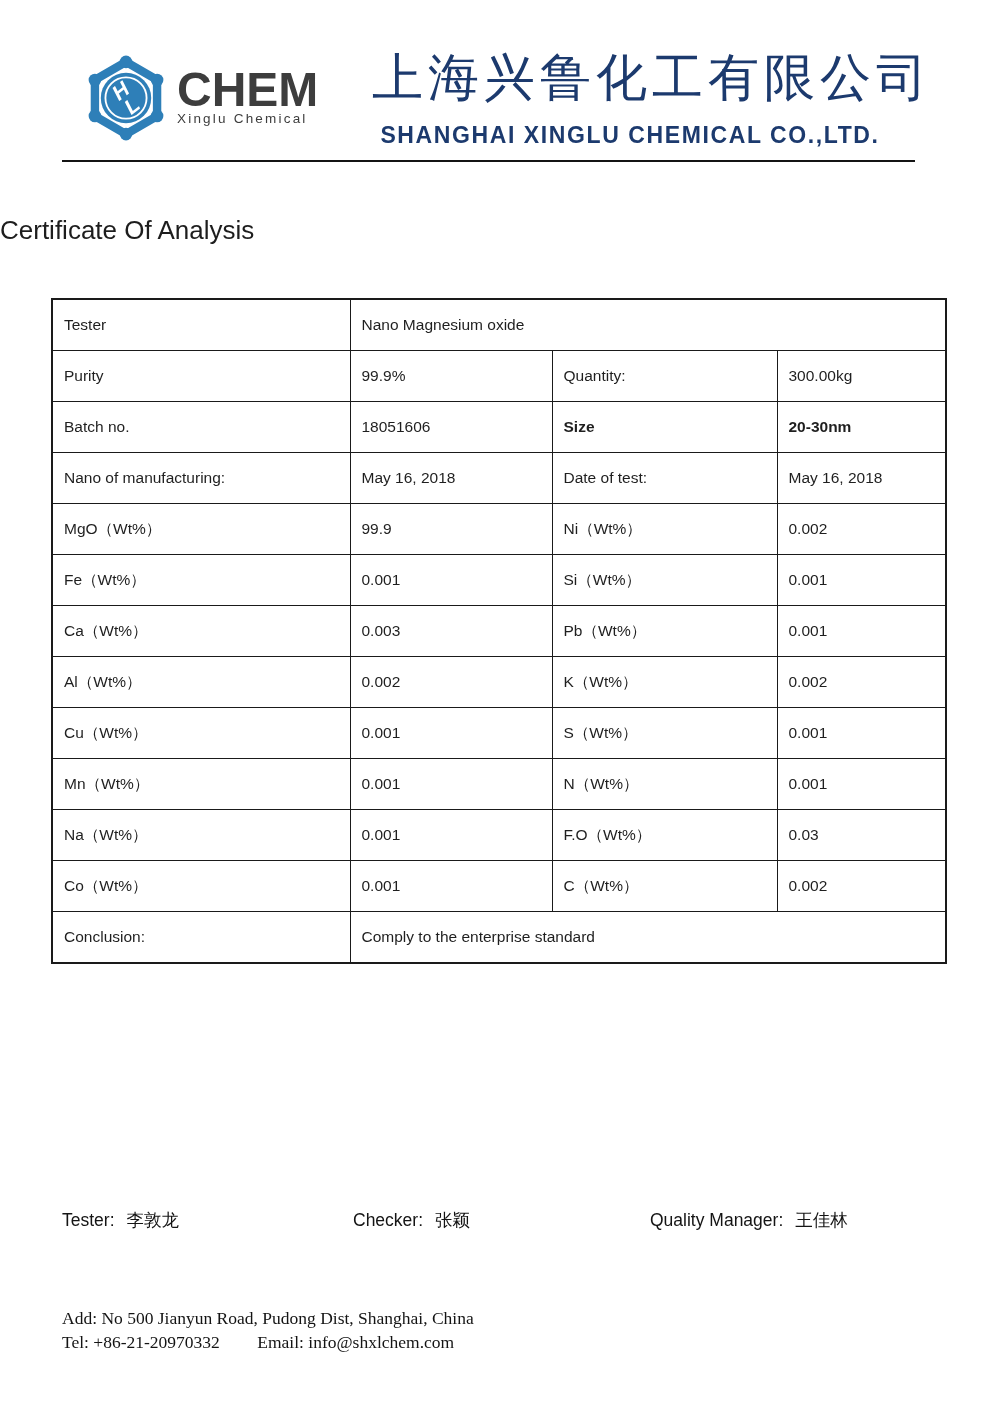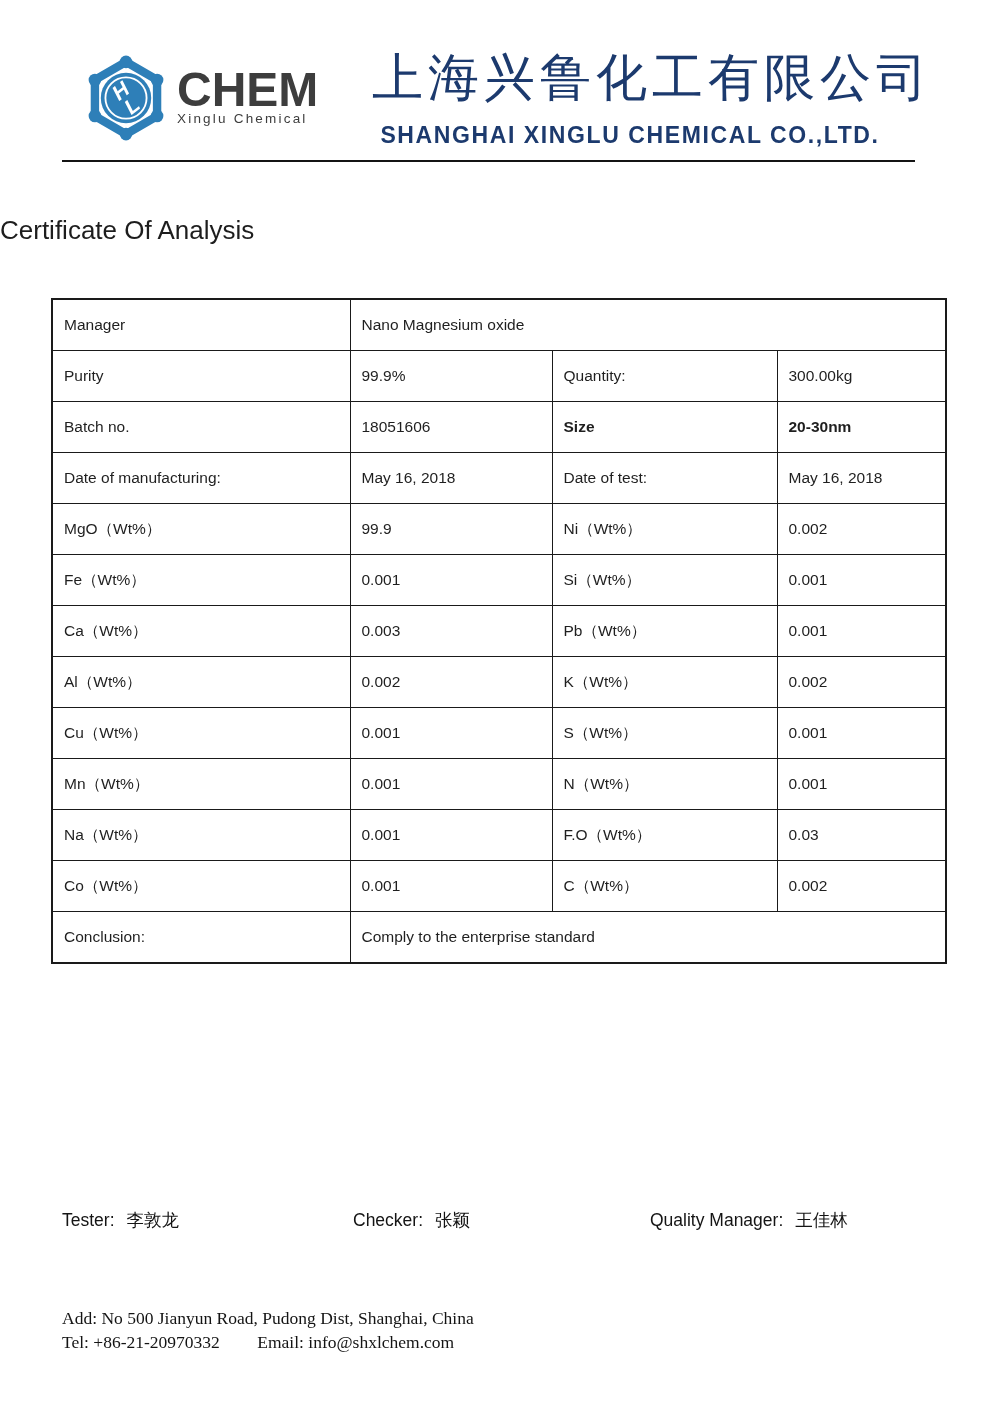--- a/index.html
+++ b/index.html
@@ -103,37 +103,37 @@
 
   <table class="coa-table">
     <colgroup>
       <col style="width:298px">
         <col style="width:202px">
         <col style="width:225px">
         <col style="width:169px">
     </colgroup>
     <tbody>
       <tr>
-        <td>Manager</td>
+        <td>Tester</td>
         <td colspan="3">Nano Magnesium oxide</td>
       </tr>
       <tr>
         <td>Purity</td>
         <td>99.9%</td>
         <td>Quantity:</td>
         <td>300.00kg</td>
       </tr>
       <tr>
         <td>Batch no.</td>
         <td>18051606</td>
         <td class="vtop">Size</td>
         <td class="vtop">20-30nm</td>
       </tr>
       <tr>
-        <td>Date of manufacturing:</td>
+        <td>Nano of manufacturing:</td>
         <td>May 16, 2018</td>
         <td>Date of test:</td>
         <td>May 16, 2018</td>
       </tr>
       <tr>
         <td>MgO（Wt%）</td>
         <td>99.9</td>
         <td>Ni（Wt%）</td>
         <td>0.002</td>
       </tr>

